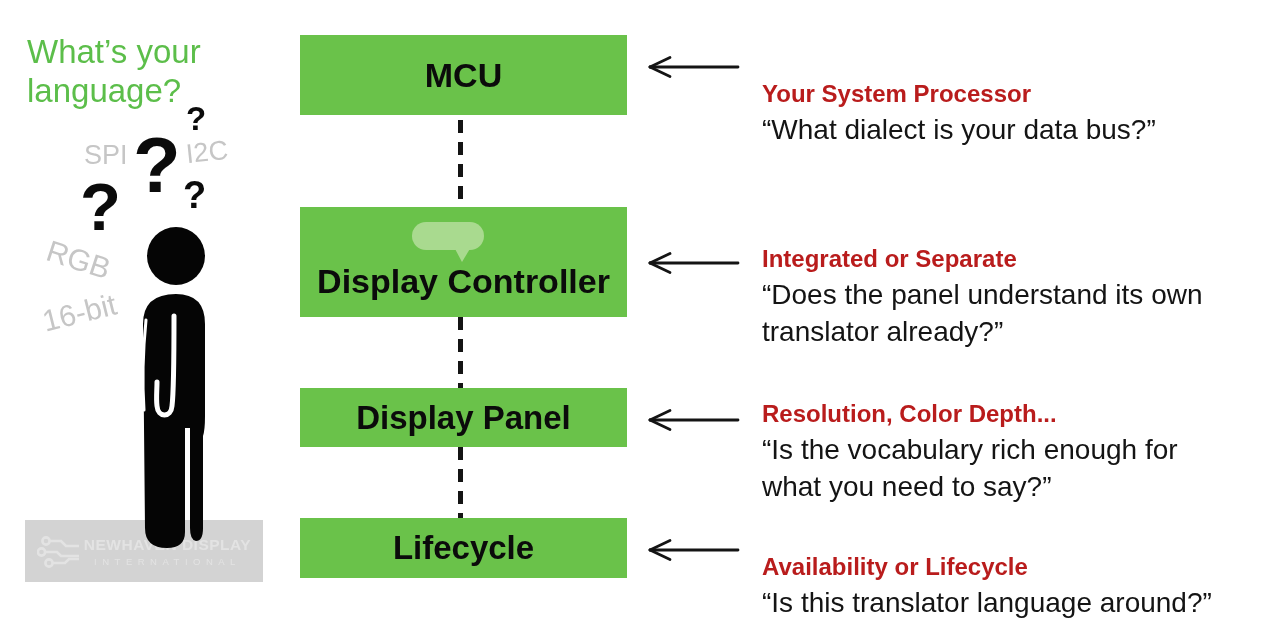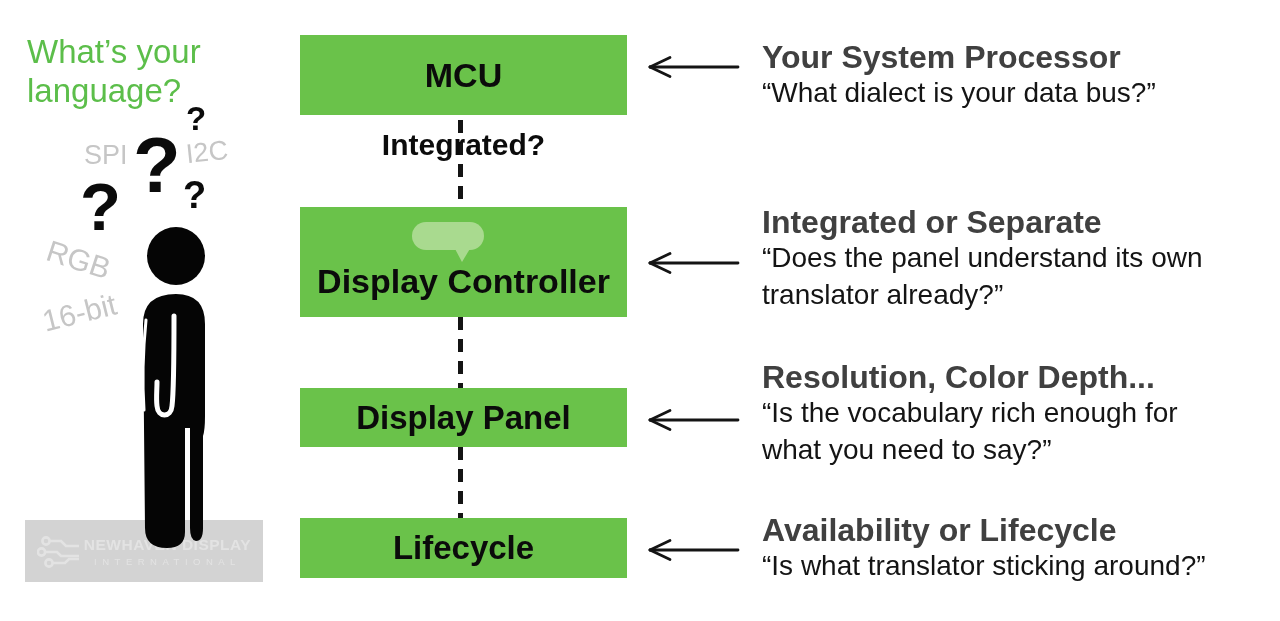--- a/index.html
+++ b/index.html
@@ -55,21 +55,21 @@
   
   .arrow{width:96px;height:28px;}
   .arrow-1{left:644px;top:53px;}
   .arrow-2{left:644px;top:249px;}
   .arrow-3{left:644px;top:406px;}
   .arrow-4{left:644px;top:536px;}
 
   
   .annotation{left:762px;width:512px;}
   .ann-1{top:40px;} .ann-2{top:205px;} .ann-3{top:360px;} .ann-4{top:513px;}
-  .ann-heading{font-size:32px;font-weight:bold;color:#404040;line-height:34px;}
+  .ann-heading{font-size:24px;font-weight:bold;color:#b91c1c;line-height:34px;margin-top:37px;}
   .ann-line{font-size:28px;color:#141414;line-height:37px;}
 </style>
 </head>
 <body>
 
 <div class="canvas">
 
   <div class="abs title">
     <div>What’s your</div>
     <div>language?</div>
@@ -112,21 +112,20 @@
     <div class="wm-text">
       <div class="wm-name">NEWHAVEN DISPLAY</div>
       <div class="wm-sub">INTERNATIONAL</div>
     </div>
   </div>
 
   <div class="abs dash dash-1"></div>
   <div class="abs dash dash-2"></div>
   <div class="abs dash dash-3"></div>
 
-  <div class="abs connector-label">Integrated?</div>
 
   <div class="abs flow-box box-mcu">
     <span>MCU</span>
   </div>
 
   <div class="abs flow-box box-controller">
     <svg class="bubble" width="76" height="44" viewBox="0 0 76 44">
       <rect x="2" y="2" width="72" height="28" rx="14" fill="#a9da8f"></rect>
       <path d="M44,27 L52,42 L61,27 Z" fill="#a9da8f"></path>
     </svg>
@@ -183,17 +182,17 @@
   </div>
 
   <div class="abs annotation ann-3">
     <div class="ann-heading">Resolution, Color Depth...</div>
     <div class="ann-line">“Is the vocabulary rich enough for</div>
     <div class="ann-line">what you need to say?”</div>
   </div>
 
   <div class="abs annotation ann-4">
     <div class="ann-heading">Availability or Lifecycle</div>
-    <div class="ann-line">“Is what translator sticking around?”</div>
+    <div class="ann-line">“Is this translator language around?”</div>
     <div class="ann-line"></div>
   </div>
 
 </div>
 
 </body></html>

